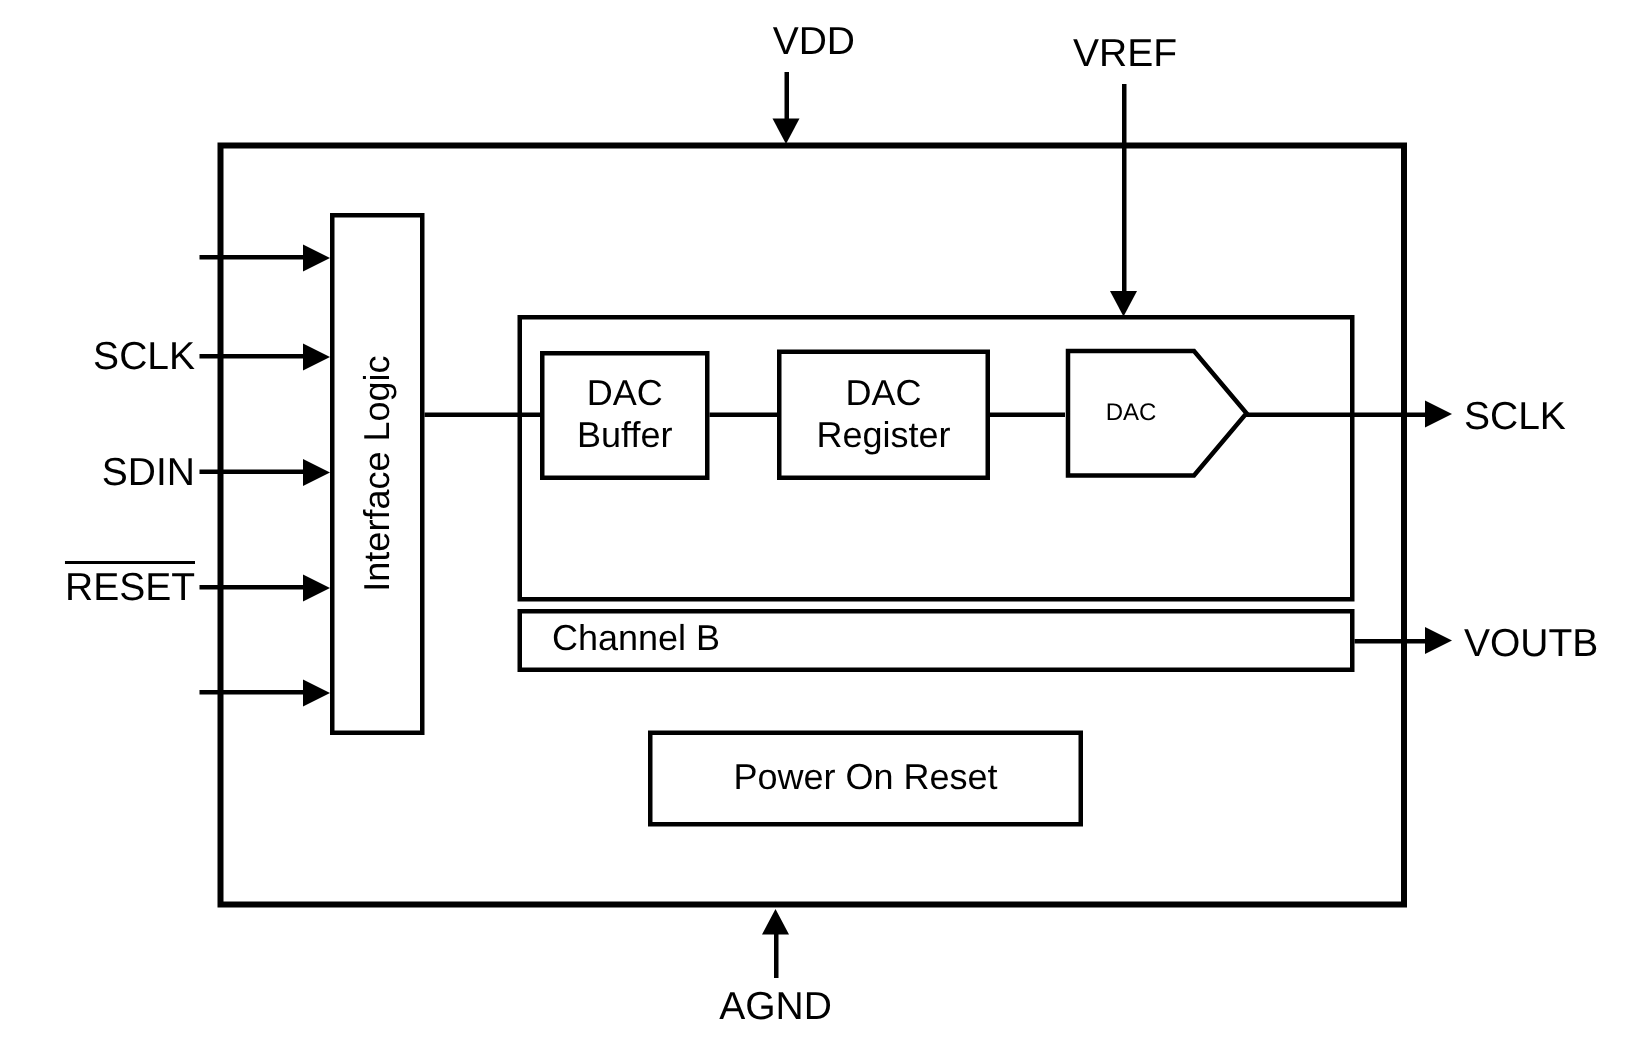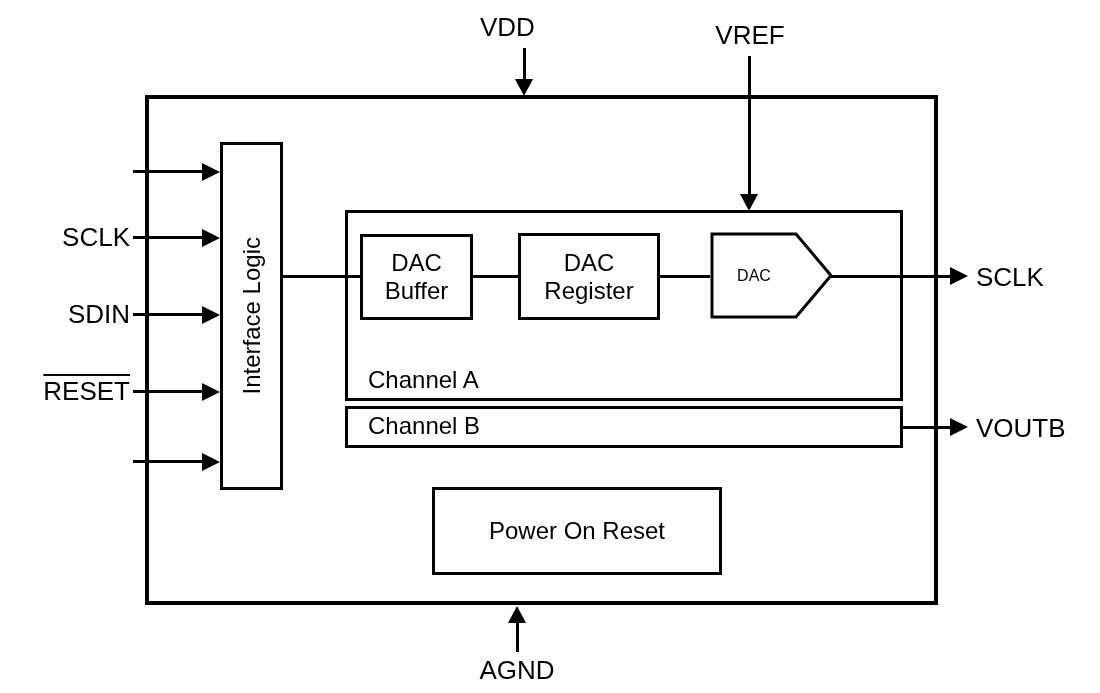--- a/index.html
+++ b/index.html
@@ -35,21 +35,21 @@
   .vtext {
     writing-mode: vertical-rl;
     transform: rotate(180deg);
     white-space: nowrap;
     font-size: 24px;
   }
   .channel-a { left: 345px; top: 210px; width: 558px; height: 191px; border: 3px solid #000; background: transparent; }
   .channel-b { left: 345px; top: 406px; width: 558px; height: 42px; border: 3px solid #000; background: transparent; }
   .dac-buffer   { left: 360px; top: 234px; width: 113px; height: 86px; }
   .dac-register { left: 518px; top: 233px; width: 142px; height: 87px; }
-  .power-on-reset { left: 432px; top: 487px; width: 290px; height: 88px; }
+  .power-on-reset { left: 432px; top: 487px; width: 290px; height: 64px; }
 
   .dac-shape { left: 710px; top: 232px; width: 124px; height: 87px; }
   .dac-label { left: 710px; top: 232px; width: 88px; height: 87px;
     display: flex; align-items: center; justify-content: center; font-size: 16px; }
 
   .channel-label { font-size: 24px; white-space: nowrap; }
   .channel-a-label { left: 368px; top: 366px; }
   .channel-b-label { left: 368px; top: 412px; }
 
   
@@ -90,21 +90,20 @@
 
 <div class="stage">
 
   <div class="abs chip-outline"></div>
 
   <div class="abs box interface-logic">
     <span class="vtext">Interface Logic</span>
   </div>
 
   <div class="abs channel-a"></div>
-  <div class="abs channel-label channel-a-label">Channel A</div>
 
   <div class="abs channel-b"></div>
   <div class="abs box dac-buffer">
     <span>DAC Buffer</span>
   </div>
 
   <div class="abs channel-label channel-b-label">Channel B</div>
 
   <div class="abs box dac-register">
     <span>DAC Register</span>
@@ -118,21 +117,21 @@
   <div class="abs box power-on-reset">
     <span>Power On Reset</span>
   </div>
 
   <div class="abs wire-h" style="left:283px; top:275px; width:77px;"></div>
   <div class="abs wire-h" style="left:473px; top:275px; width:45px;"></div>
   <div class="abs wire-h" style="left:660px; top:275px; width:50px;"></div>
   <div class="abs wire-h" style="left:830px; top:275px; width:120px;"></div>
   <div class="abs wire-h" style="left:903px; top:426px; width:47px;"></div>
 
-  <div class="abs pin-label" style="left:480px; top:12px; width:90px; text-align:left;">VDD</div>
+  <div class="abs pin-label" style="left:480px; top:12px; width:90px; text-align:right;">VDD</div>
   <div class="abs wire-v" style="left:523px; top:48px; height:32px;"></div>
   <div class="abs arrow-down" style="left:515px; top:79px;"></div>
 
   <div class="abs pin-label" style="left:705px; top:20px; width:90px; text-align:center;">VREF</div>
   <div class="abs wire-v" style="left:748px; top:56px; height:139px;"></div>
   <div class="abs arrow-down" style="left:740px; top:194px;"></div>
 
   <div class="abs wire-h" style="left:133px; top:170px; width:69px;"></div>
   <div class="abs arrow-right" style="left:202px; top:163px;"></div>
 

